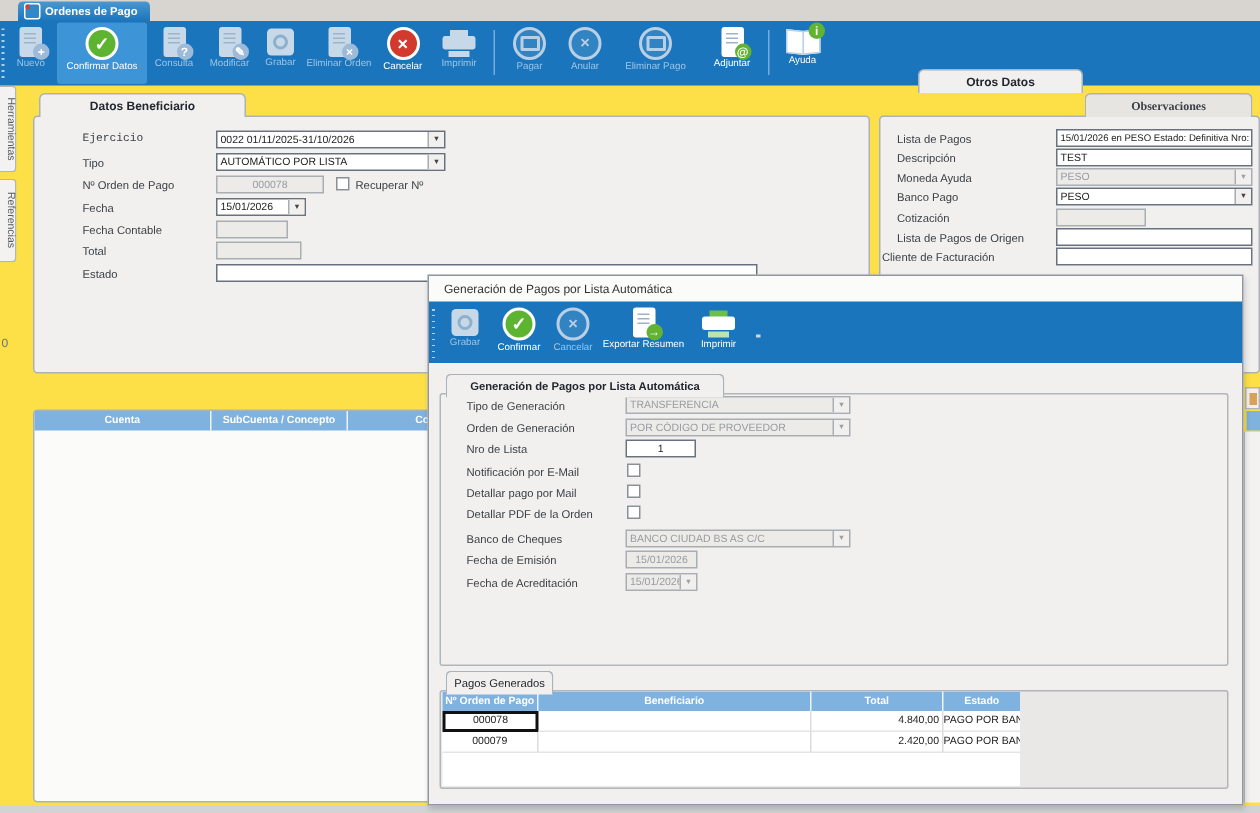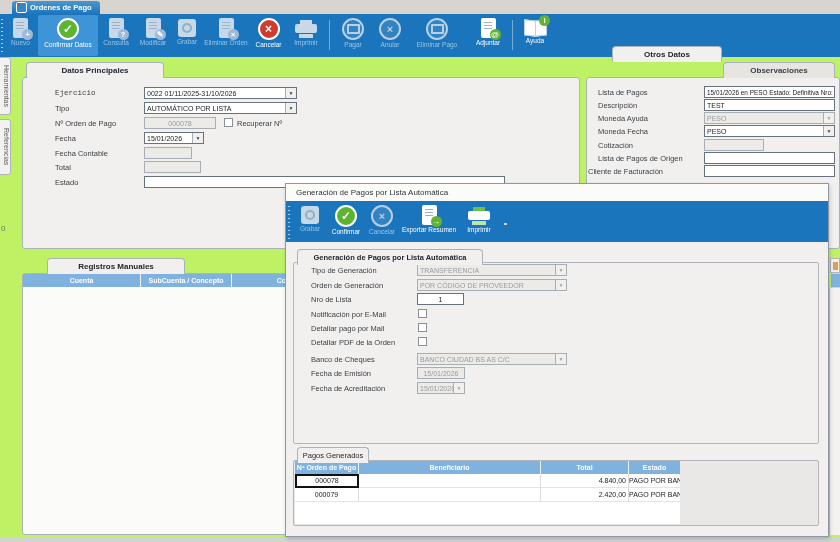--- a/index.html
+++ b/index.html
@@ -1,17 +1,17 @@
 <!DOCTYPE html>
 <html><head>
 <meta charset="utf-8">
 <style>
   html,body{margin:0;padding:0;background:#e8e8e8;}
   #app{position:relative;width:840px;height:542px;overflow:hidden;
-       font-family:"Liberation Sans",sans-serif;background:#bef264;}
+       font-family:"Liberation Sans",sans-serif;background:#fde047;}
   
   #topstrip{position:absolute;left:0;top:0;width:840px;height:14px;background:#d8d5d1;}
   #wintab{position:absolute;left:12px;top:1px;height:13px;padding:0 8px 0 4px;
           background:linear-gradient(#4b97cf,#1b75bc);border-radius:3px 3px 0 0;
           display:flex;align-items:center;gap:3px;color:#fff;font-size:7.5px;font-weight:bold;}
   .wicon{width:9px;height:9px;background:#2f89c9;border:1px solid #fff;border-radius:2px;position:relative;}
   .wicon::after{content:"";position:absolute;left:0;top:0;width:3px;height:3px;background:#d0452f;border-radius:1px;}
   
   #toolbar{position:absolute;left:0;top:14px;width:840px;height:43px;background:#1b75bc;}
   .grip{position:absolute;top:5px;width:2px;height:33px;
@@ -184,21 +184,21 @@
           <span class="bdg g">i</span>
         </span>
       <span class="cap">Ayuda</span>
       </div>
   </div>
 
   <div class="vtab" style="top:57px;height:58px;">Herramientas</div>
   <div class="vtab" style="top:119px;height:56px;">Referencias</div>
   <div id="zero-marker">0</div>
 
-  <div class="ptab" style="left:26px;top:62px;width:138px;">Datos Principales</div>
+  <div class="ptab" style="left:26px;top:62px;width:138px;">Datos Beneficiario</div>
   <div class="panel" style="left:22px;top:77px;width:558px;height:172px;"></div>
   <span class="lbl" style="left:55px;top:89px;font-family:Liberation Mono, monospace;">Ejercicio</span>
   <div class="combo" style="left:144px;top:87px;width:153px;">
     <span>0022 01/11/2025-31/10/2026</span><span class="dd">▼</span></div>
   <span class="lbl" style="left:55px;top:104px;">Tipo</span>
   <div class="combo" style="left:144px;top:102px;width:153px;">
     <span>AUTOMÁTICO POR LISTA</span><span class="dd">▼</span></div>
   <span class="lbl" style="left:55px;top:119px;">Nº Orden de Pago</span>
   <div class="inp dis ctr" style="left:144px;top:117px;width:72px;">000078</div>
   <span class="cb" style="left:224px;top:118px;"></span>
@@ -207,40 +207,39 @@
   <div class="combo" style="left:144px;top:132px;width:60px;">
     <span>15/01/2026</span><span class="dd">▼</span></div>
   <span class="lbl" style="left:55px;top:149px;">Fecha Contable</span>
   <div class="inp dis" style="left:144px;top:147px;width:48px;"></div>
   <span class="lbl" style="left:55px;top:163px;">Total</span>
   <div class="inp dis" style="left:144px;top:161px;width:57px;"></div>
   <span class="lbl" style="left:55px;top:178px;">Estado</span>
   <div class="inp" style="left:144px;top:176px;width:361px;"></div>
 
   <div class="ptab" style="left:612px;top:46px;width:110px;">Otros Datos</div>
-  <div class="ptab inactive" style="left:723px;top:62px;width:112px;">Observaciones</div>
+  <div class="ptab inactive" style="left:723px;top:62px;width:112px;font-family:Liberation Serif, serif;">Observaciones</div>
   <div class="panel" style="left:586px;top:77px;width:254px;height:172px;"></div>
   <span class="lbl" style="left:598px;top:88px;">Lista de Pagos</span>
   <div class="inp" style="left:704px;top:86px;width:131px;font-size:6.4px;">15/01/2026 en PESO Estado: Definitiva Nro:</div>
   <span class="lbl" style="left:598px;top:101px;">Descripción</span>
   <div class="inp" style="left:704px;top:99px;width:131px;">TEST</div>
   <span class="lbl" style="left:598px;top:114px;">Moneda Ayuda</span>
   <div class="combo dis" style="left:704px;top:112px;width:131px;">
     <span>PESO</span><span class="dd">▼</span></div>
-  <span class="lbl" style="left:598px;top:127px;">Moneda Fecha</span>
+  <span class="lbl" style="left:598px;top:127px;">Banco Pago</span>
   <div class="combo" style="left:704px;top:125px;width:131px;">
     <span>PESO</span><span class="dd">▼</span></div>
   <span class="lbl" style="left:598px;top:141px;">Cotización</span>
   <div class="inp dis" style="left:704px;top:139px;width:60px;"></div>
   <span class="lbl" style="left:598px;top:154px;">Lista de Pagos de Origen</span>
   <div class="inp" style="left:704px;top:152px;width:131px;"></div>
   <span class="lbl" style="left:588px;top:167px;">Cliente de Facturación</span>
   <div class="inp" style="left:704px;top:165px;width:131px;"></div>
 
-  <div class="ptab" style="left:47px;top:258px;width:138px;">Registros Manuales</div>
   <div class="panel" style="left:22px;top:273px;width:558px;height:262px;background:#fbfbfa;"></div>
   <div class="ghead" style="left:23px;top:274px;width:556px;">
     <div class="gc" style="width:118px;">Cuenta</div>
     <div class="gc" style="width:91px;">SubCuenta / Concepto</div>
     <div class="gc" style="width:110px;">Come</div>
     <div class="gc" style="flex:1;border-right:none;"></div>
   </div>
 
   <div id="frag-tab"></div>
   <div id="frag-header"></div>

